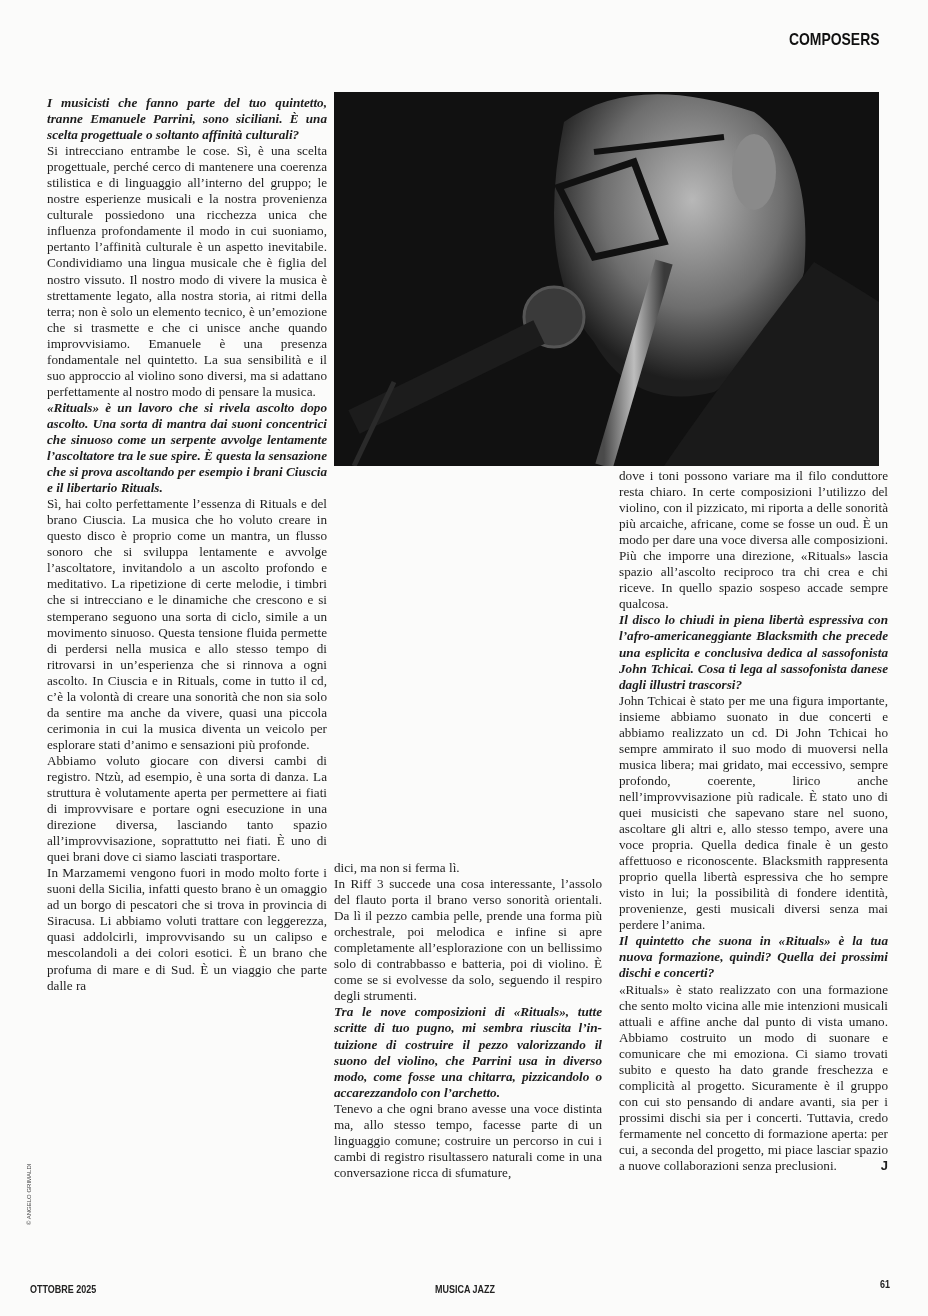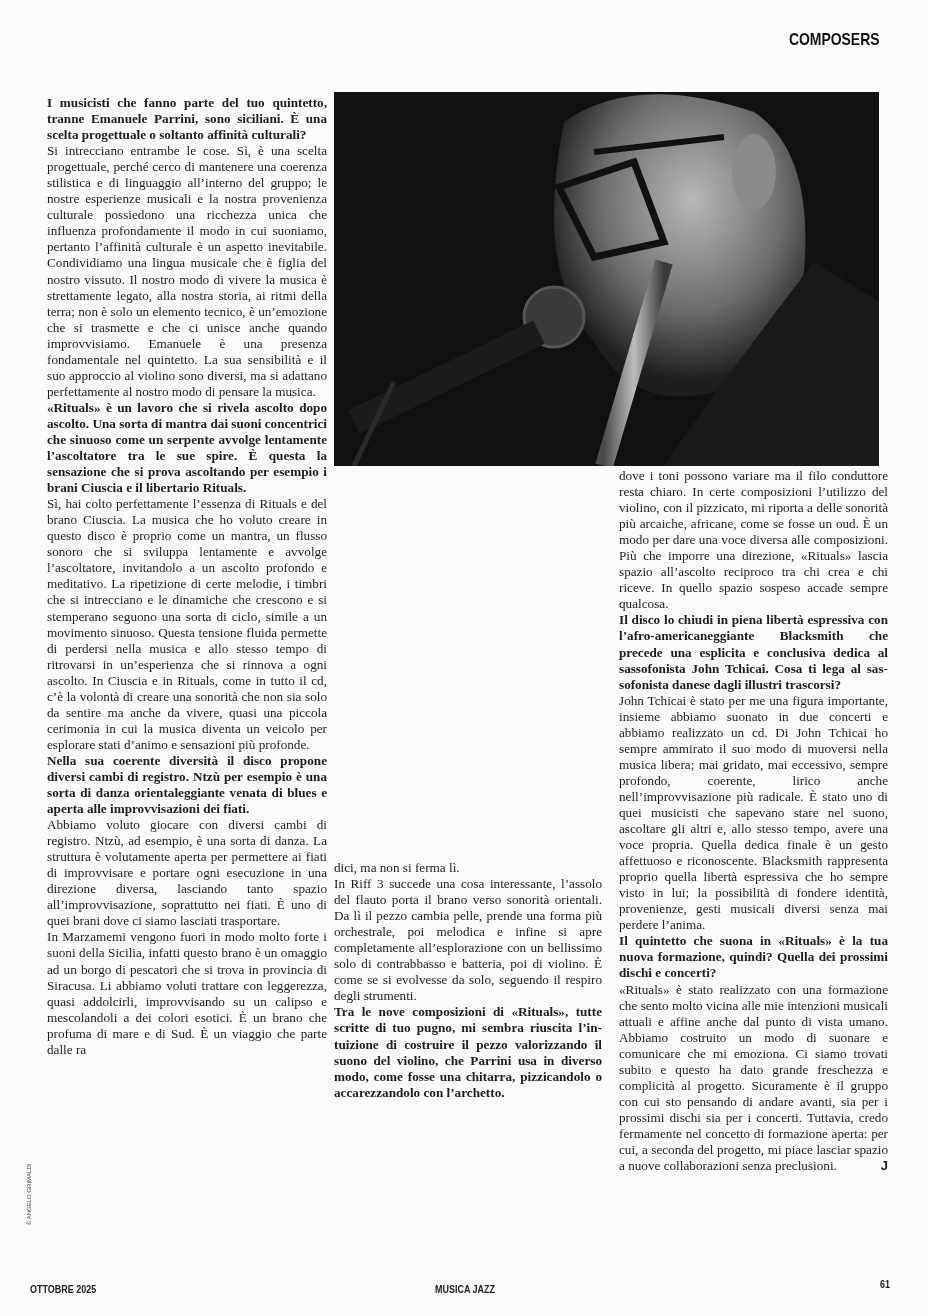--- a/index.html
+++ b/index.html
@@ -11,21 +11,21 @@
     position:absolute; top:30px; right:48px;
     font-family:"Liberation Sans", "DejaVu Sans", sans-serif; font-weight:bold;
     font-size:17px; letter-spacing:0px; transform:scaleX(0.82); transform-origin:right center;
     color:#111;
   }
   .col {
     position:absolute; font-size:13.2px; line-height:16.05px; text-align:justify;
     hyphens:manual;
   }
   .col p { margin:0; }
-  .q { font-weight:bold; }
+  .q { font-weight:bold;font-style:italic; }
   .col1 { left:47px; top:95px; width:280px; }
   .col2 { left:334px; top:860px; width:268px; }
   .col3 { left:619px; top:468px; width:269px; }
   .photo {
     position:absolute; left:334px; top:92px; width:545px; height:374px;
     background:#0d0d0d; overflow:hidden;
   }
   .photo svg { width:100%; height:100%; display:block; }
   .credit {
     position:absolute; left:26px; top:1225px;
@@ -75,29 +75,29 @@
     <path d="M60 290 L20 374" stroke="#2a2a2a" stroke-width="5"></path>
     <path d="M330 170 L270 374" stroke="url(#flute)" stroke-width="18"></path>
   </svg>
 </div>
 
 <div class="col col1">
   <p class="q">I musicisti che fanno parte del tuo quintet­to, tranne Emanuele Parrini, sono siciliani. È una scelta progettuale o soltanto affinità culturali?</p>
   <p>Si intrecciano entrambe le cose. Sì, è una scel­ta progettuale, perché cerco di mantenere una coerenza stilistica e di linguaggio all’interno del gruppo; le nostre esperienze musicali e la nostra provenienza culturale possiedono una ricchezza unica che influenza profondamente il modo in cui suoniamo, pertanto l’affinità cul­turale è un aspetto inevitabile. Condividiamo una lingua musicale che è figlia del nostro vissuto. Il nostro modo di vivere la musica è strettamente legato, alla nostra storia, ai ritmi della terra; non è solo un elemento tecnico, è un’emozione che si trasmette e che ci unisce anche quando improvvisiamo. Emanuele è una presenza fondamentale nel quintetto. La sua sensibilità e il suo approccio al violino sono diversi, ma si adattano perfettamente al nostro modo di pensare la musica.</p>
   <p class="q">«Rituals» è un lavoro che si rivela ascolto dopo ascolto. Una sorta di mantra dai suoni concentrici che sinuoso come un serpente avvolge lentamente l’ascoltatore tra le sue spire. È questa la sensazione che si prova ascoltando per esempio i brani Ciuscia e il li­bertario Rituals.</p>
   <p>Sì, hai colto perfettamente l’essenza di Rituals e del brano Ciuscia. La musica che ho voluto crea­re in questo disco è proprio come un mantra, un flusso sonoro che si sviluppa lentamente e avvol­ge l’ascoltatore, invitandolo a un ascolto profon­do e meditativo. La ripetizione di certe melodie, i timbri che si intrecciano e le dinamiche che crescono e si stemperano seguono una sorta di ciclo, simile a un movimento sinuoso. Questa tensione fluida permette di perdersi nella mu­sica e allo stesso tempo di ritrovarsi in un’espe­rienza che si rinnova a ogni ascolto. In Ciuscia e in Rituals, come in tutto il cd, c’è la volontà di creare una sonorità che non sia solo da sentire ma anche da vivere, quasi una piccola cerimonia in cui la musica diventa un veicolo per esplorare stati d’animo e sensazioni più profonde.</p>
-  <p class="q">Nella sua coerente diversità il disco propone diversi cambi di registro. Ntzù per esempio è una sorta di danza orientaleggiante venata di blues e aperta alle improvvisazioni dei fiati.</p>
   <p>Abbiamo voluto giocare con diversi cambi di registro. Ntzù, ad esempio, è una sorta di dan­za. La struttura è volutamente aperta per per­mettere ai fiati di improvvisare e portare ogni esecuzione in una direzione diversa, lasciando tanto spazio all’improvvisazione, soprattutto nei fiati. È uno di quei brani dove ci siamo la­sciati trasportare.</p>
   <p>In Marzamemi vengono fuori in modo molto forte i suoni della Sicilia, infatti questo brano è un omaggio ad un borgo di pescatori che si trova in provincia di Siracusa. Li abbiamo voluti trattare con leggerezza, quasi addolcirli, improvvisando su un calipso e mescolandoli a dei colori esotici. È un brano che profuma di mare e di Sud. È un viaggio che parte dalle ra­</p>
 </div>
 
 <div class="col col2">
   <p>dici, ma non si ferma lì.</p>
   <p>In Riff 3 succede una cosa interessante, l’assolo del flauto porta il brano verso sonorità orien­tali. Da lì il pezzo cambia pelle, prende una forma più orchestrale, poi melodica e infine si apre completamente all’esplorazione con un bellissimo solo di contrabbasso e batteria, poi di violino. È come se si evolvesse da solo, se­guendo il respiro degli strumenti.</p>
   <p class="q">Tra le nove composizioni di «Rituals», tutte scritte di tuo pugno, mi sembra riuscita l’in­tuizione di costruire il pezzo valorizzando il suono del violino, che Parrini usa in diverso modo, come fosse una chitarra, pizzicandolo o accarezzandolo con l’archetto.</p>
+  <p>Tenevo a che ogni brano avesse una voce di­stinta ma, allo stesso tempo, facesse parte di un linguaggio comune; costruire un percorso in cui i cambi di registro risultassero naturali come in una conversazione ricca di sfumature,</p>
 </div>
 
 <div class="col col3">
   <p>dove i toni possono variare ma il filo condutto­re resta chiaro. In certe composizioni l’utilizzo del violino, con il pizzicato, mi riporta a delle sonorità più arcaiche, africane, come se fosse un oud. È un modo per dare una voce diversa alle composizioni. Più che imporre una direzione, «Rituals» lascia spazio all’ascolto reciproco tra chi crea e chi riceve. In quello spazio sospeso accade sempre qualcosa.</p>
   <p class="q">Il disco lo chiudi in piena libertà espressiva con l’afro-americaneggiante Blacksmith che precede una esplicita e conclusiva dedica al sassofonista John Tchicai. Cosa ti lega al sas­sofonista danese dagli illustri trascorsi?</p>
   <p>John Tchicai è stato per me una figura impor­tante, insieme abbiamo suonato in due concer­ti e abbiamo realizzato un cd. Di John Tchicai ho sempre ammirato il suo modo di muoversi nella musica libera; mai gridato, mai eccessi­vo, sempre profondo, coerente, lirico anche nell’improvvisazione più radicale. È stato uno di quei musicisti che sapevano stare nel suono, ascoltare gli altri e, allo stesso tempo, avere una voce propria. Quella dedica finale è un gesto affettuoso e riconoscente. Blacksmith rappre­senta proprio quella libertà espressiva che ho sempre visto in lui; la possibilità di fondere identità, provenienze, gesti musicali diversi senza mai perdere l’anima.</p>
   <p class="q">Il quintetto che suona in «Rituals» è la tua nuova formazione, quindi? Quella dei pros­simi dischi e concerti?</p>
   <p><span>«Rituals» è stato realizzato con una formazione che sento molto vicina alle mie intenzioni mu­sicali attuali e affine anche dal punto di vista umano. Abbiamo costruito un modo di suonare e comunicare che mi emoziona. Ci siamo tro­vati subito e questo ha dato grande freschezza e complicità al progetto. Sicuramente è il grup­po con cui sto pensando di andare avanti, sia per i prossimi dischi sia per i concerti. Tuttavia, credo fermamente nel concetto di formazione aperta: per cui, a seconda del progetto, mi pia­ce lasciar spazio a nuove collaborazioni senza preclusioni.</span><span class="end-mark">J</span></p>
 </div>
 

